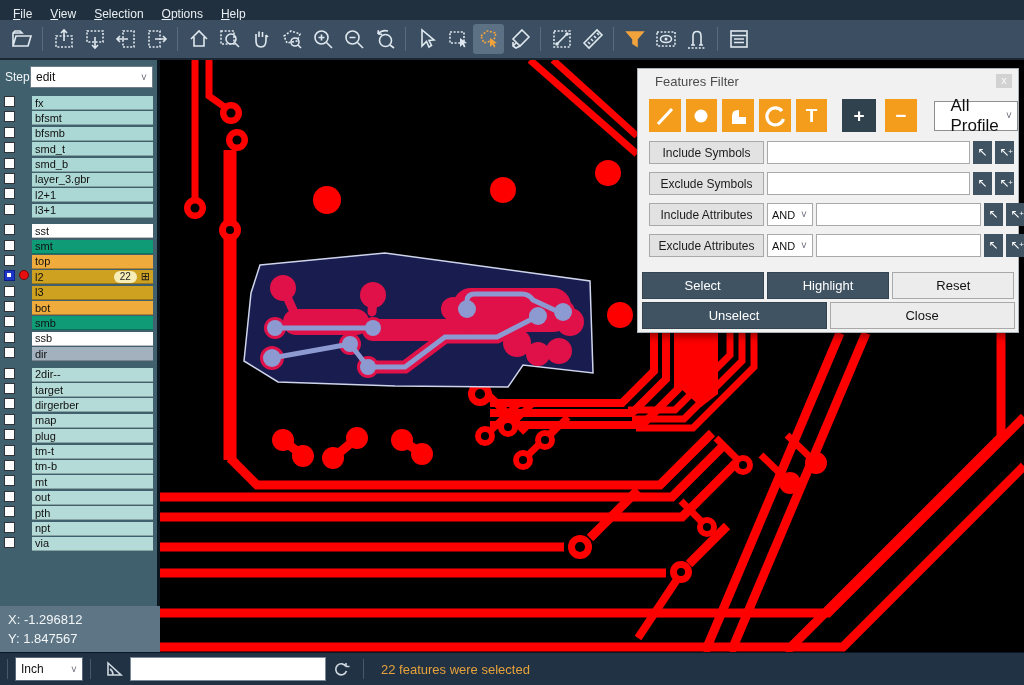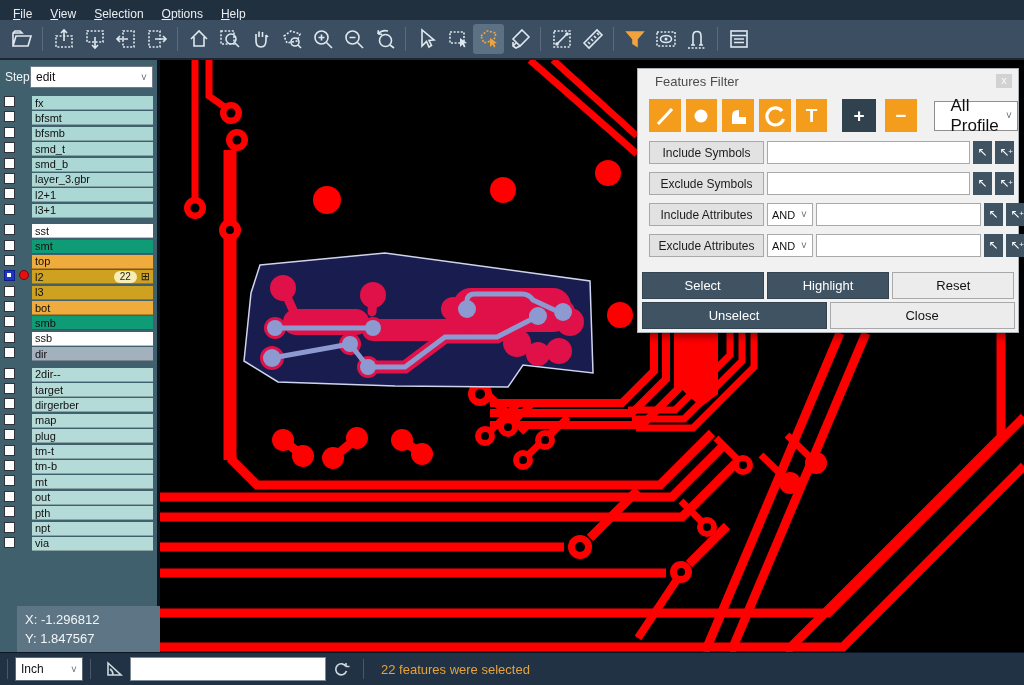--- a/index.html
+++ b/index.html
@@ -47,21 +47,21 @@
   .cb.checked::after { content:""; position:absolute; left:2px; top:2px; width:4px; height:4px; background:#fff; }
   .dotslot { width:17px; flex:0 0 17px; display:flex; justify-content:center; }
   .reddot { width:10px; height:10px; border-radius:50%; background:#e60f0f; border:1px solid #7a0505; }
   .lfield { flex:1; height:14px; margin-right:4px; font-size:11px; color:#101010;
             padding-left:3px; display:flex; align-items:center; border-bottom:1px solid rgba(0,0,0,.25); }
   .badge { background:#f7edb7; color:#222; font-size:10px; border-radius:8px;
            padding:0 6px; line-height:12px; margin-left:auto; }
   .gridglyph { font-size:11px; color:#1a1a1a; margin:0 3px 0 4px; }
   .gsep { height:5px; }
 
-  #xy { position:absolute; left:17px; bottom:0; width:188px; height:46px; background:#5d7584;
+  #xy { position:absolute; left:0; bottom:0; width:188px; height:46px; background:#5d7584;
         color:#f2f6f8; font-size:13px; padding:4px 0 0 8px; line-height:19px; }
 
   
   #canvas { position:absolute; left:160px; top:0; width:864px; height:592px; background:#000; }
   #canvas svg { display:block; }
 
   
   #dialog { position:absolute; left:637px; top:68px; width:382px; height:265px;
             background:#f1f1f1; border:1px solid #a9b0b6; z-index:10;
             box-shadow:2px 3px 8px rgba(0,0,0,.45); }

